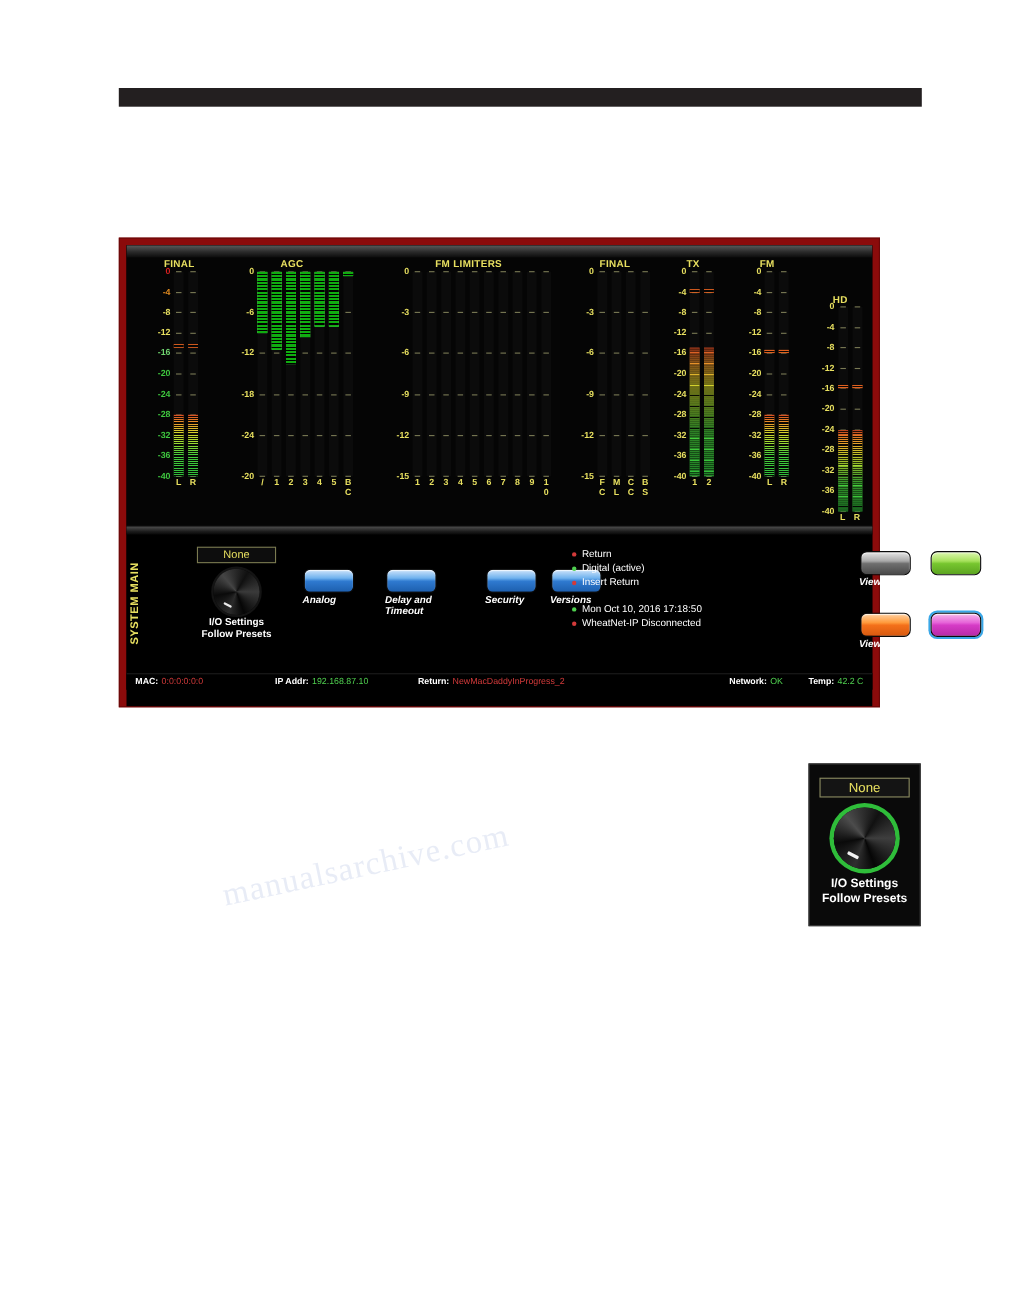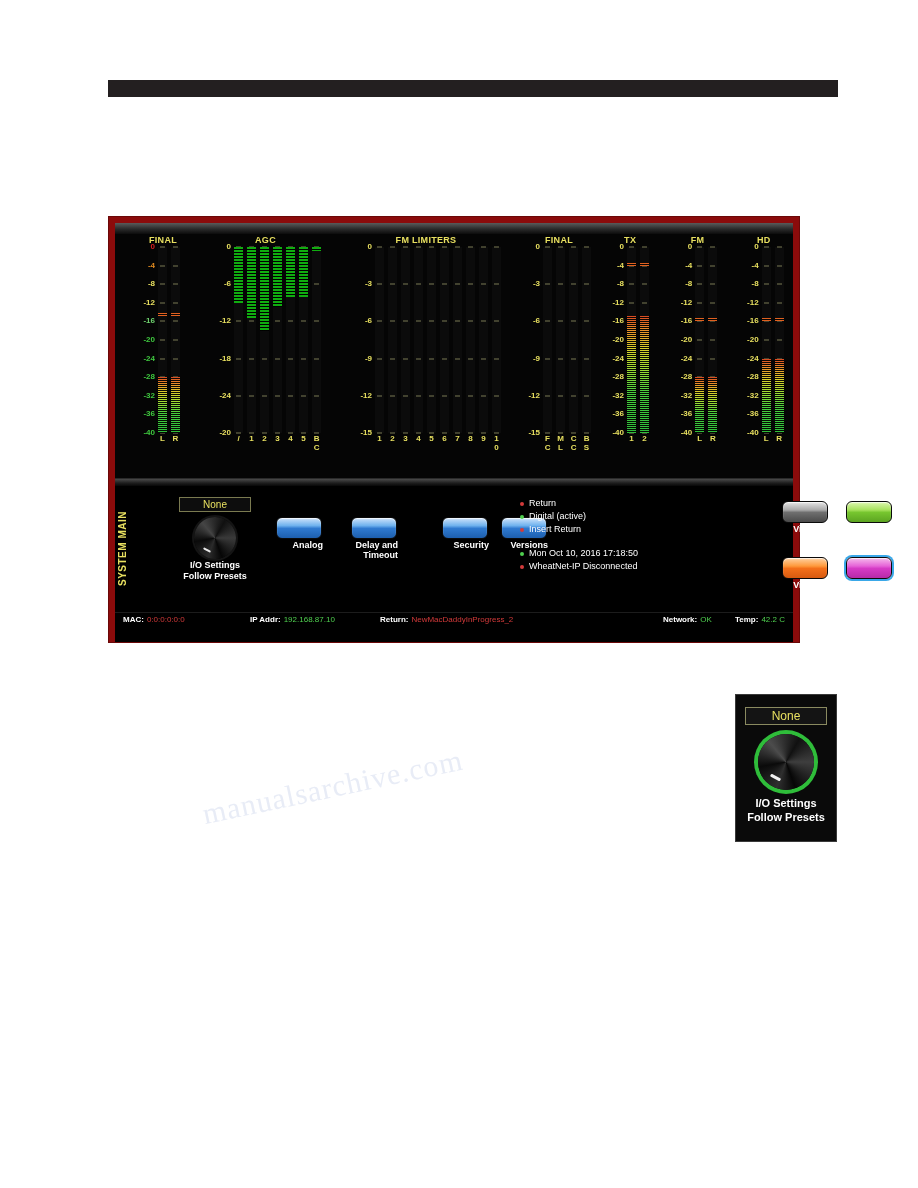--- a/index.html
+++ b/index.html
@@ -235,21 +235,22 @@
   .knob-label {
     color: #ffffff;
     font-size: 9px;
     line-height: 11px;
     font-weight: bold;
   }
 
   .navbtn {
     position: absolute;
     width: 48px;
-    text-align: right;
+    text-align: left;
+    font-style: italic;
   }
   .btnface {
     width: 44px; height: 20px;
     margin: 0 auto;
     border-radius: 6px;
     border: 1px solid #0a0a0a;
     background: linear-gradient(180deg, #cfe4fb 0%, #6fb2ee 38%, #2f7ad0 52%, #1d5fae 100%);
     box-shadow: inset 0 1px 1px rgba(255,255,255,.75);
   }
   .btnface.gray  { background: linear-gradient(180deg, #e6e6e6 0%, #a9a9a9 40%, #6f6f6f 52%, #4a4a4a 100%); }
@@ -824,21 +825,21 @@
                       <div class="peakmark" style="bottom: 111.6px; background-color: rgb(224, 96, 31); background-image: repeating-linear-gradient(rgb(224, 96, 31) 0px, rgb(224, 96, 31) 1px, rgb(5, 5, 5) 1px, rgb(5, 5, 5) 2px);"></div>
                     </div>
                   </div>
                   <div class="blabels">
                     <div class="blabel">L</div>
                     <div class="blabel">R</div>
                   </div>
                 </div>
               </div>
             </div>
-            <div class="mgroup" style="width: 70px; padding-left: 8px;">
+            <div class="mgroup" style="width: 70px; padding-left: 8px; margin-top: 32px;">
               <div class="mgroup-title">HD</div>
               <div class="mbody">
                 <div class="scale">
                   <div class="tk" style="top: 0px; color: rgb(232, 224, 96);">0</div>
                   <div class="tk" style="top: 18.6px; color: rgb(232, 224, 96);">-4</div>
                   <div class="tk" style="top: 37.2px; color: rgb(232, 224, 96);">-8</div>
                   <div class="tk" style="top: 55.8px; color: rgb(232, 224, 96);">-12</div>
                   <div class="tk" style="top: 74.4px; color: rgb(232, 224, 96);">-16</div>
                   <div class="tk" style="top: 93px; color: rgb(232, 224, 96);">-20</div>
                   <div class="tk" style="top: 111.6px; color: rgb(232, 224, 96);">-24</div>

